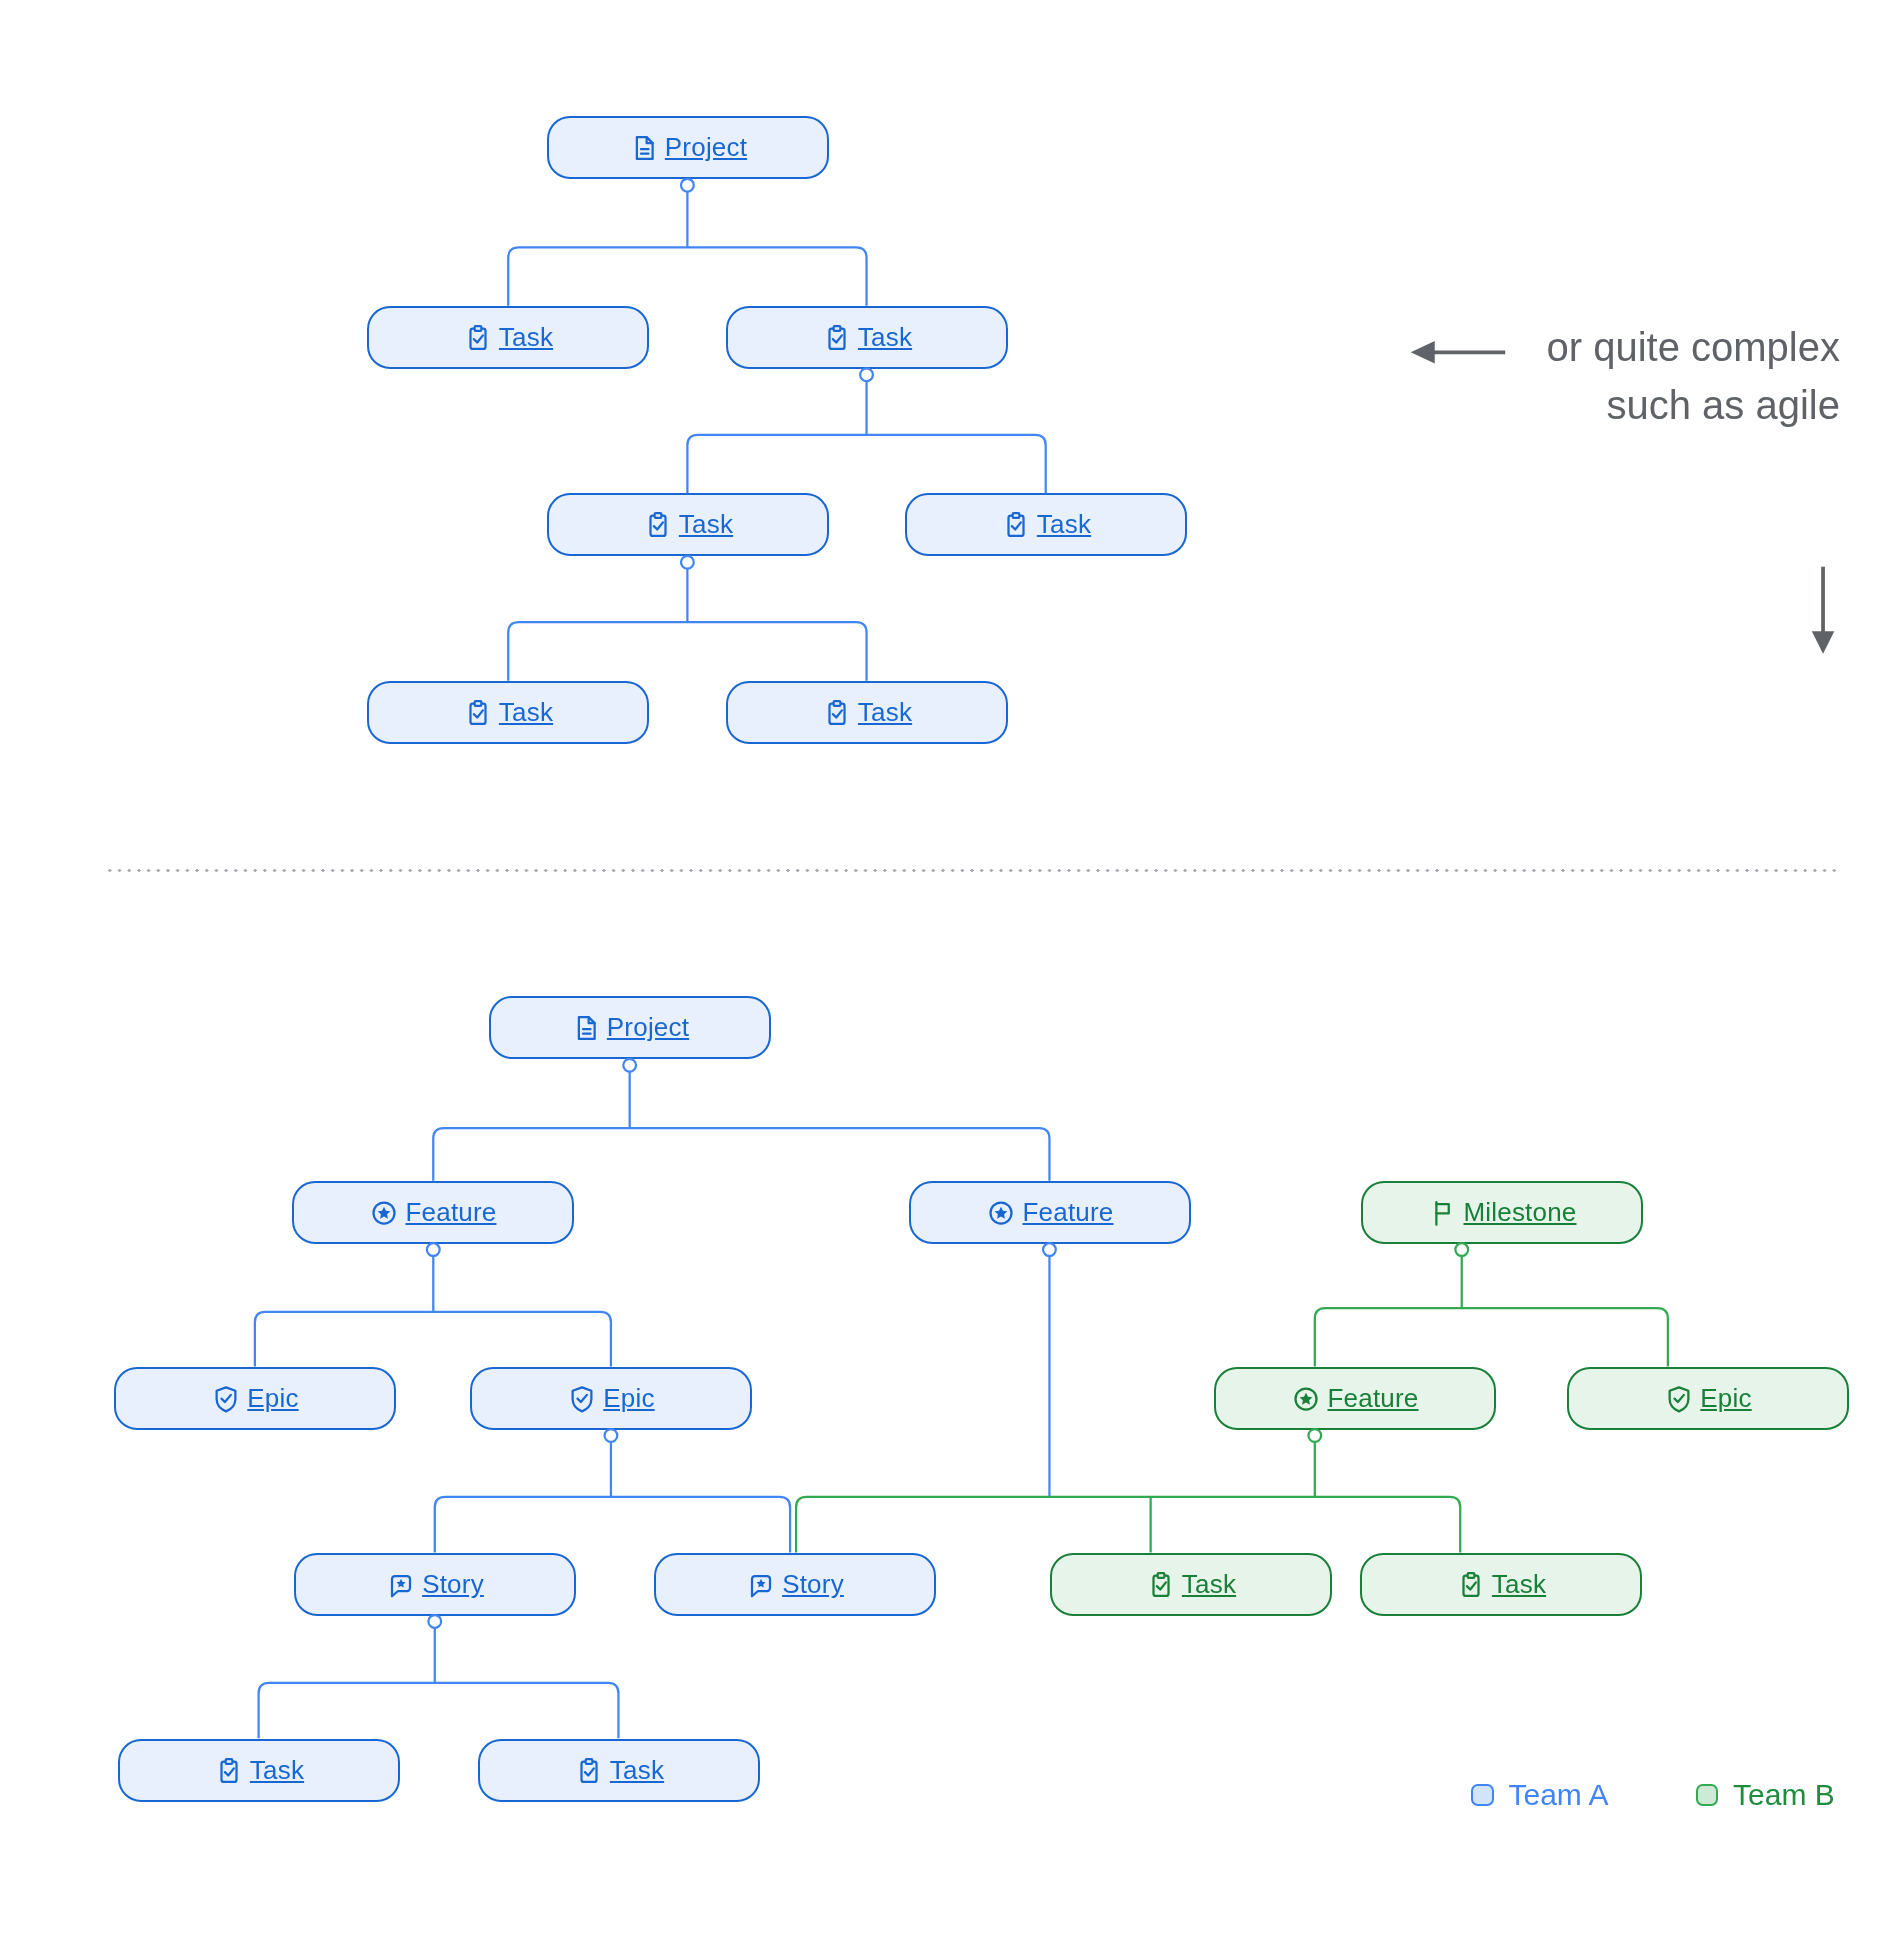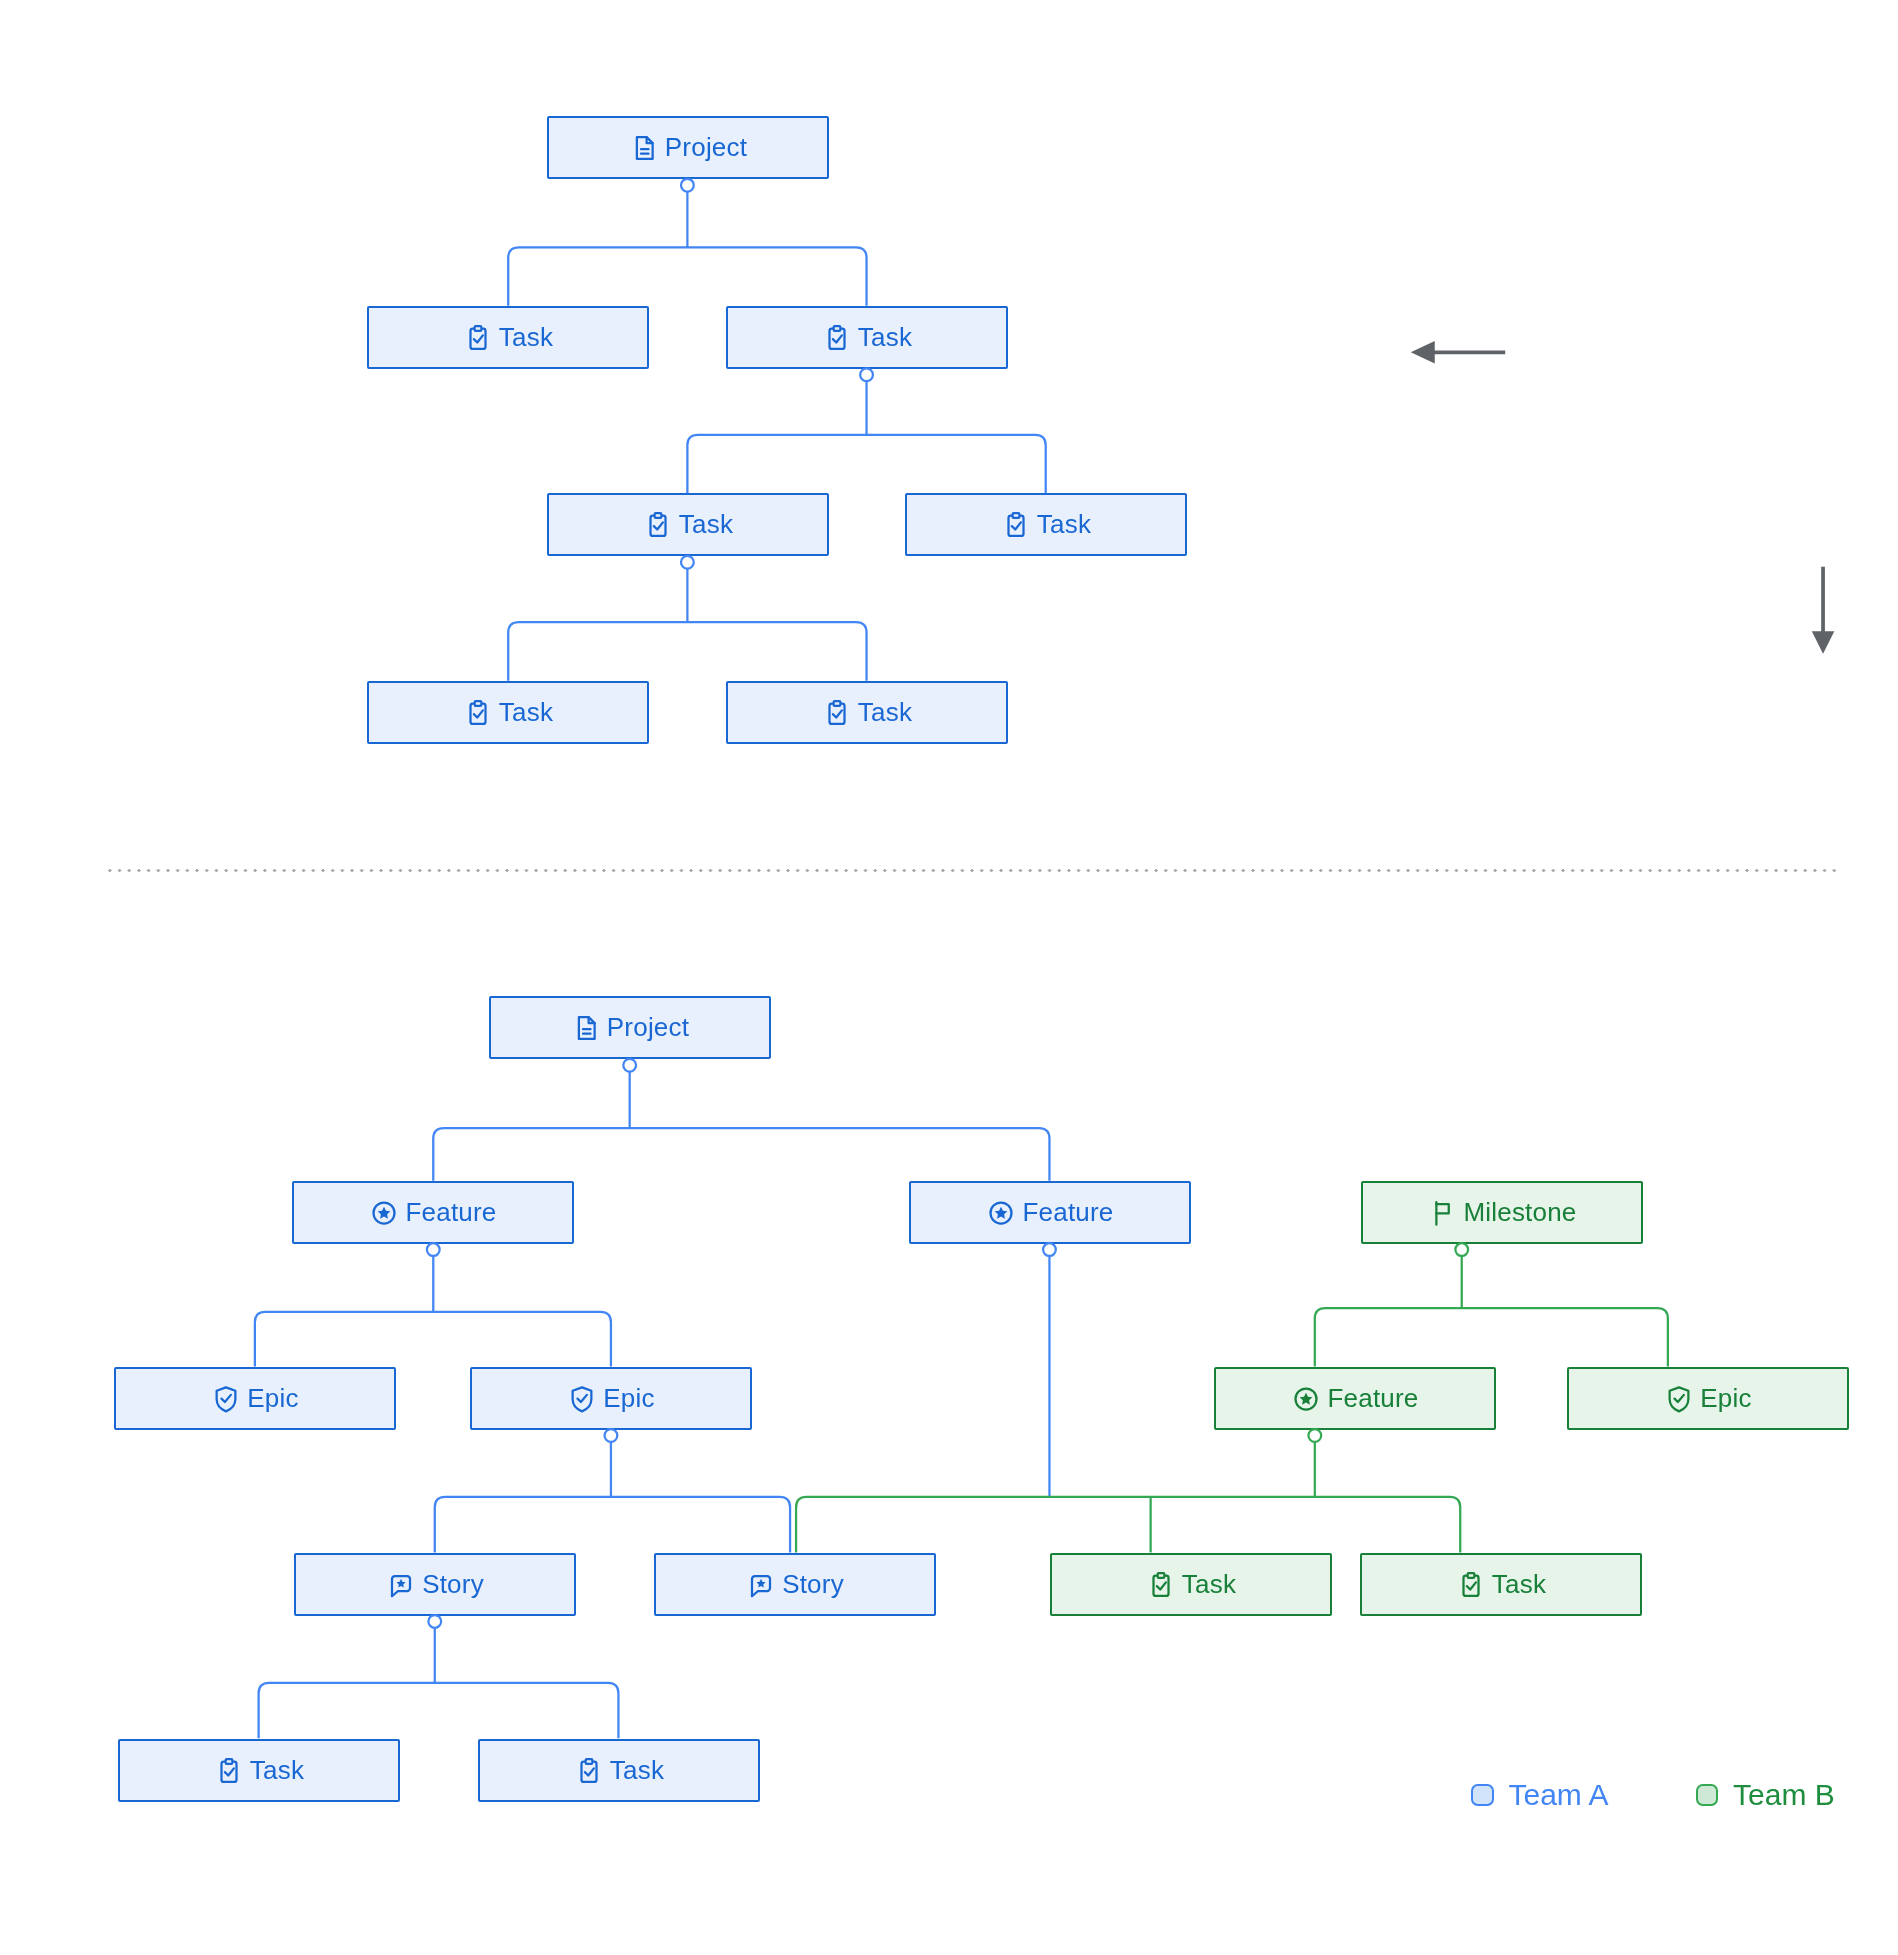--- a/index.html
+++ b/index.html
@@ -6,23 +6,23 @@
   .canvas {
     position:relative; width:1898px; height:1955px; background:#ffffff;
     overflow:hidden; font-family:"Liberation Sans", sans-serif;
   }
   #edge-layer {
     position:absolute; left:0; top:0; width:1898px; height:1955px;
     pointer-events:none; z-index:2;
   }
   #nodes .node {
     position:absolute; width:282px; height:63px; box-sizing:border-box;
-    border:2.2px solid; border-radius:2px;
+    border:2.2px solid; border-radius:23px;
     display:flex; align-items:center; justify-content:center; gap:6px;
-    font-size:26px; font-weight:500; letter-spacing:0.2px; z-index:1;
+    font-size:26px; font-weight:500; letter-spacing:0.2px; z-index:1;text-decoration:underline;
   }
   .node.blue  { background:#E8F0FE; border-color:#4285F4; color:#1967D2; --node-bg:#E8F0FE; }
   .node.green { background:#E6F4EA; border-color:#34A853; color:#188038;margin-left:40px; --node-bg:#E6F4EA; }
   .nicon { width:30px; height:30px; flex:0 0 auto; }
   .nicon svg { width:30px; height:30px; display:block; }
   .nicon svg .bgfill { fill:var(--node-bg); }
   .nlabel { white-space:nowrap; }
 
   .annotation {
     position:absolute; top:318px; right:58px; width:525px;
@@ -296,20 +296,21 @@
             <rect x="10" y="7.5" width="20" height="27" rx="3"></rect>
             <rect class="bgfill" x="15.5" y="4" width="9" height="6.5" rx="1.5"></rect>
             <path d="M14.5 21.5 l4.5 4.5 l7.5 -9.5"></path>
           </svg>
         </span>
         <span class="nlabel">Task</span>
       </div>
     </div>
 
   <div class="annotation">
+    <p><span>or quite complex</span><br><span>such as agile</span></p>
   </div>
 
   <div class="divider"></div>
 
   <div class="legend">
     <div class="legend-item">
       <span class="legend-swatch blue"></span>
       <span class="legend-label blue">Team A</span>
     </div>
     <div class="legend-item">

